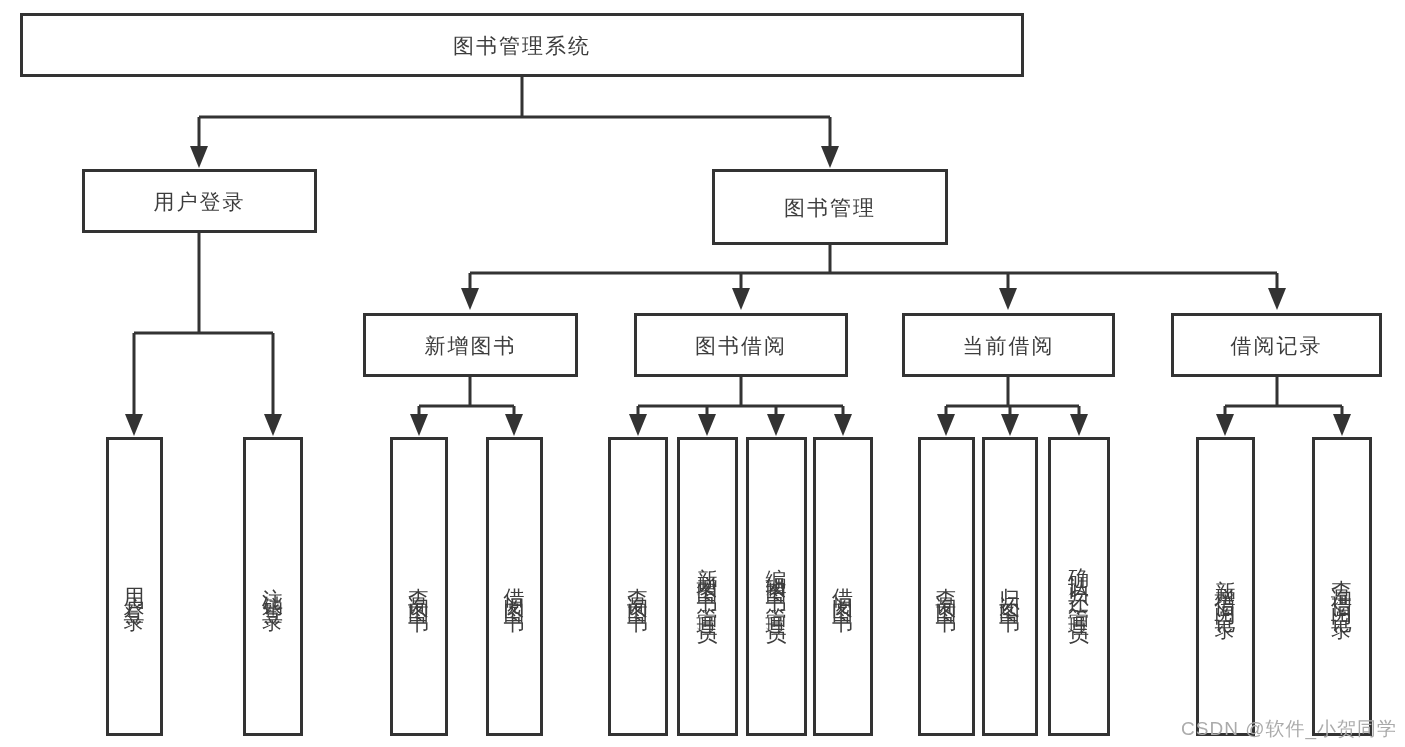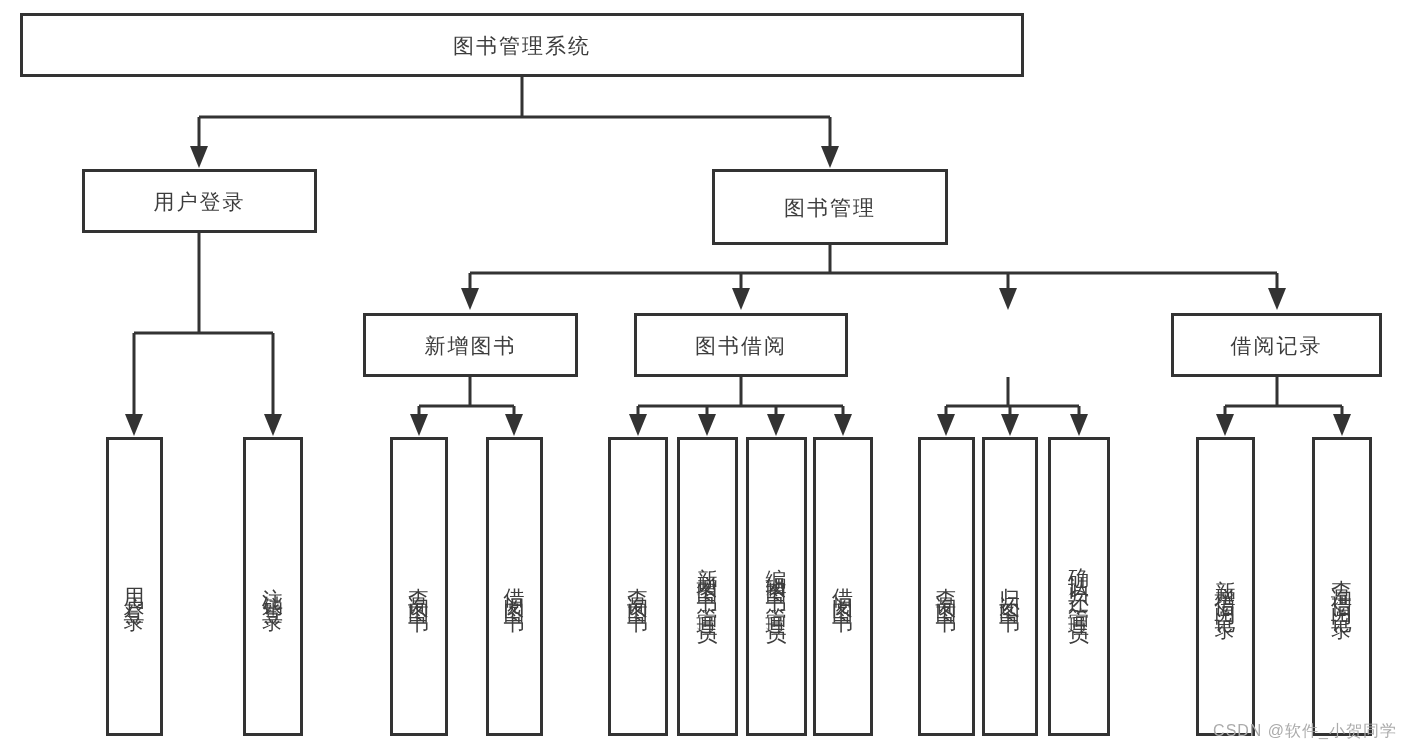--- a/index.html
+++ b/index.html
@@ -38,21 +38,21 @@
   .node.vert .label{
     writing-mode:vertical-rl;
     text-orientation:mixed;
     letter-spacing:8px;
     white-space:normal;
   }
   .watermark{
     position:absolute;
     right:8px;
     bottom:5px;
-    font-size:16px;
+    font-size:19px;
     letter-spacing:1px;
     color:var(--wm);
     z-index:5;
     white-space:nowrap;
   }
 </style>
 </head>
 <body>
 
 <div class="canvas">
@@ -117,20 +117,23 @@
   <div class="node" style="left:712px;top:169px;width:236px;height:76px">
     <span class="label">图书管理</span>
   </div>
 
   <div class="node" style="left:363px;top:313px;width:215px;height:64px">
     <span class="label">新增图书</span>
   </div>
   <div class="node" style="left:634px;top:313px;width:214px;height:64px">
     <span class="label">图书借阅</span>
   </div>
+  <div class="node" style="left:902px;top:313px;width:213px;height:64px">
+    <span class="label">当前借阅</span>
+  </div>
   <div class="node" style="left:1171px;top:313px;width:211px;height:64px">
     <span class="label">借阅记录</span>
   </div>
 
   <div class="node vert" style="left:106px;top:437px;width:57px;height:299px">
     <span class="label">用户登录</span>
   </div>
   <div class="node vert" style="left:243px;top:437px;width:60px;height:299px">
     <span class="label">注销登录</span>
   </div>

